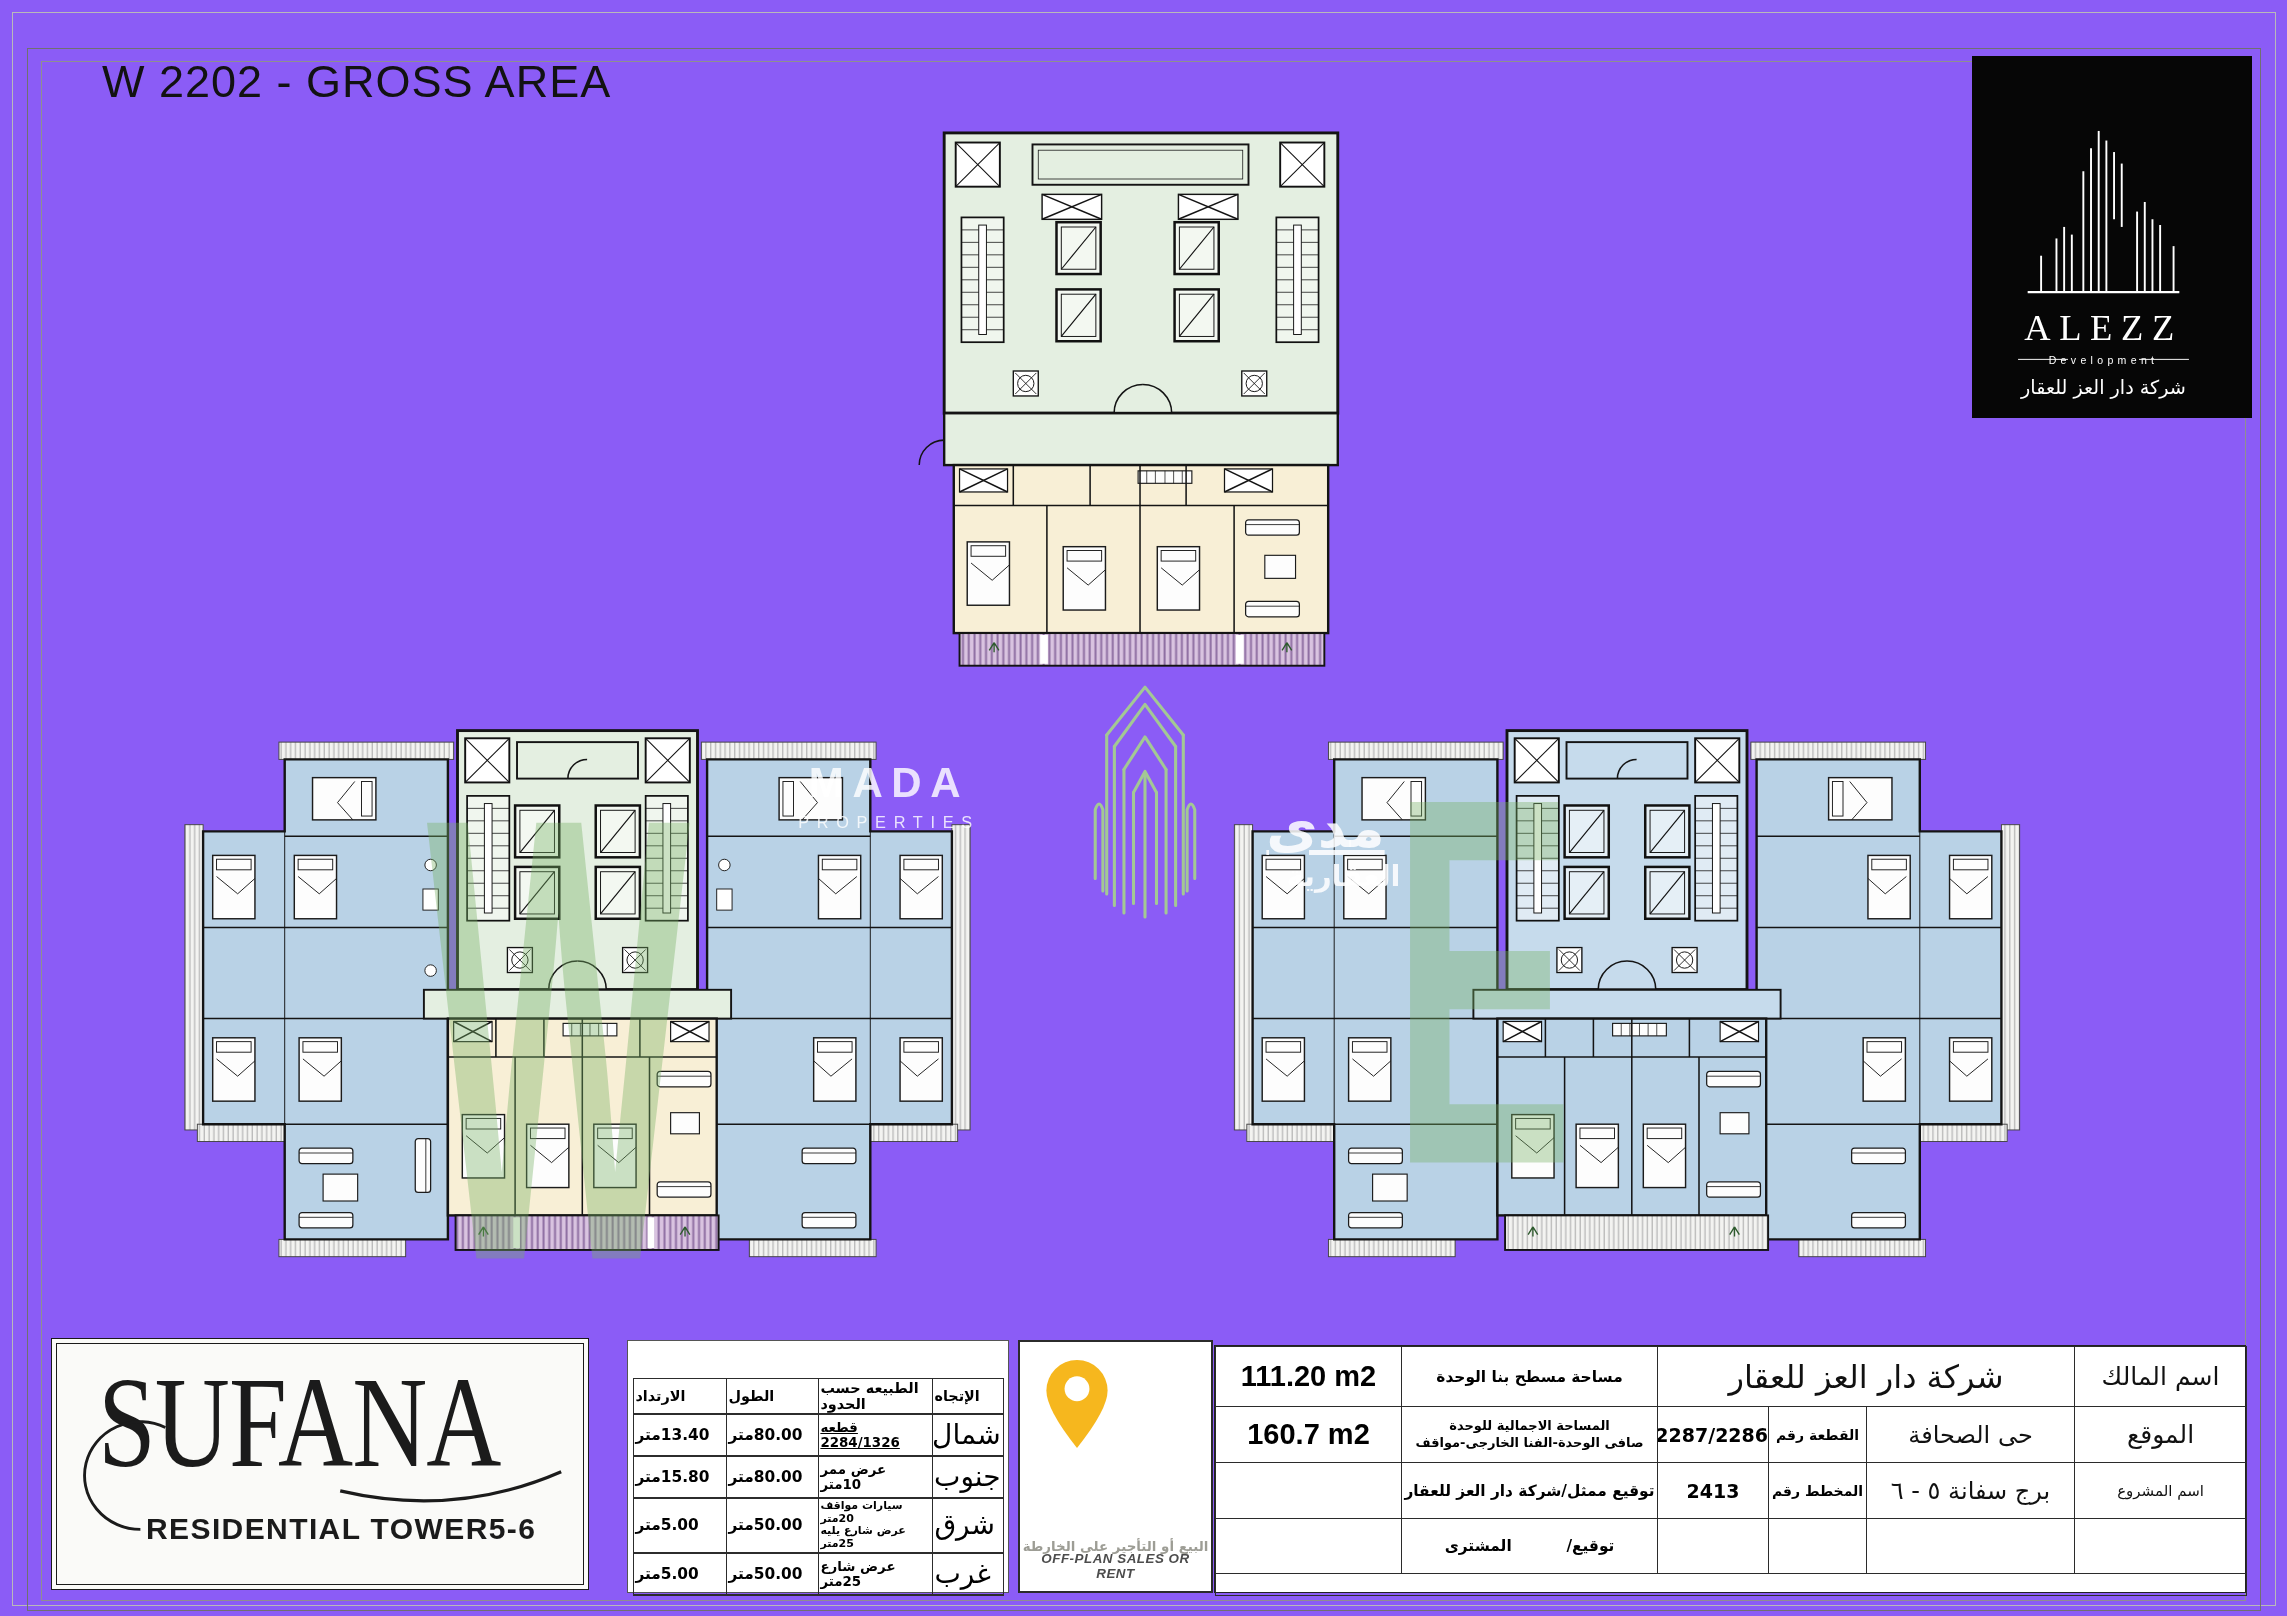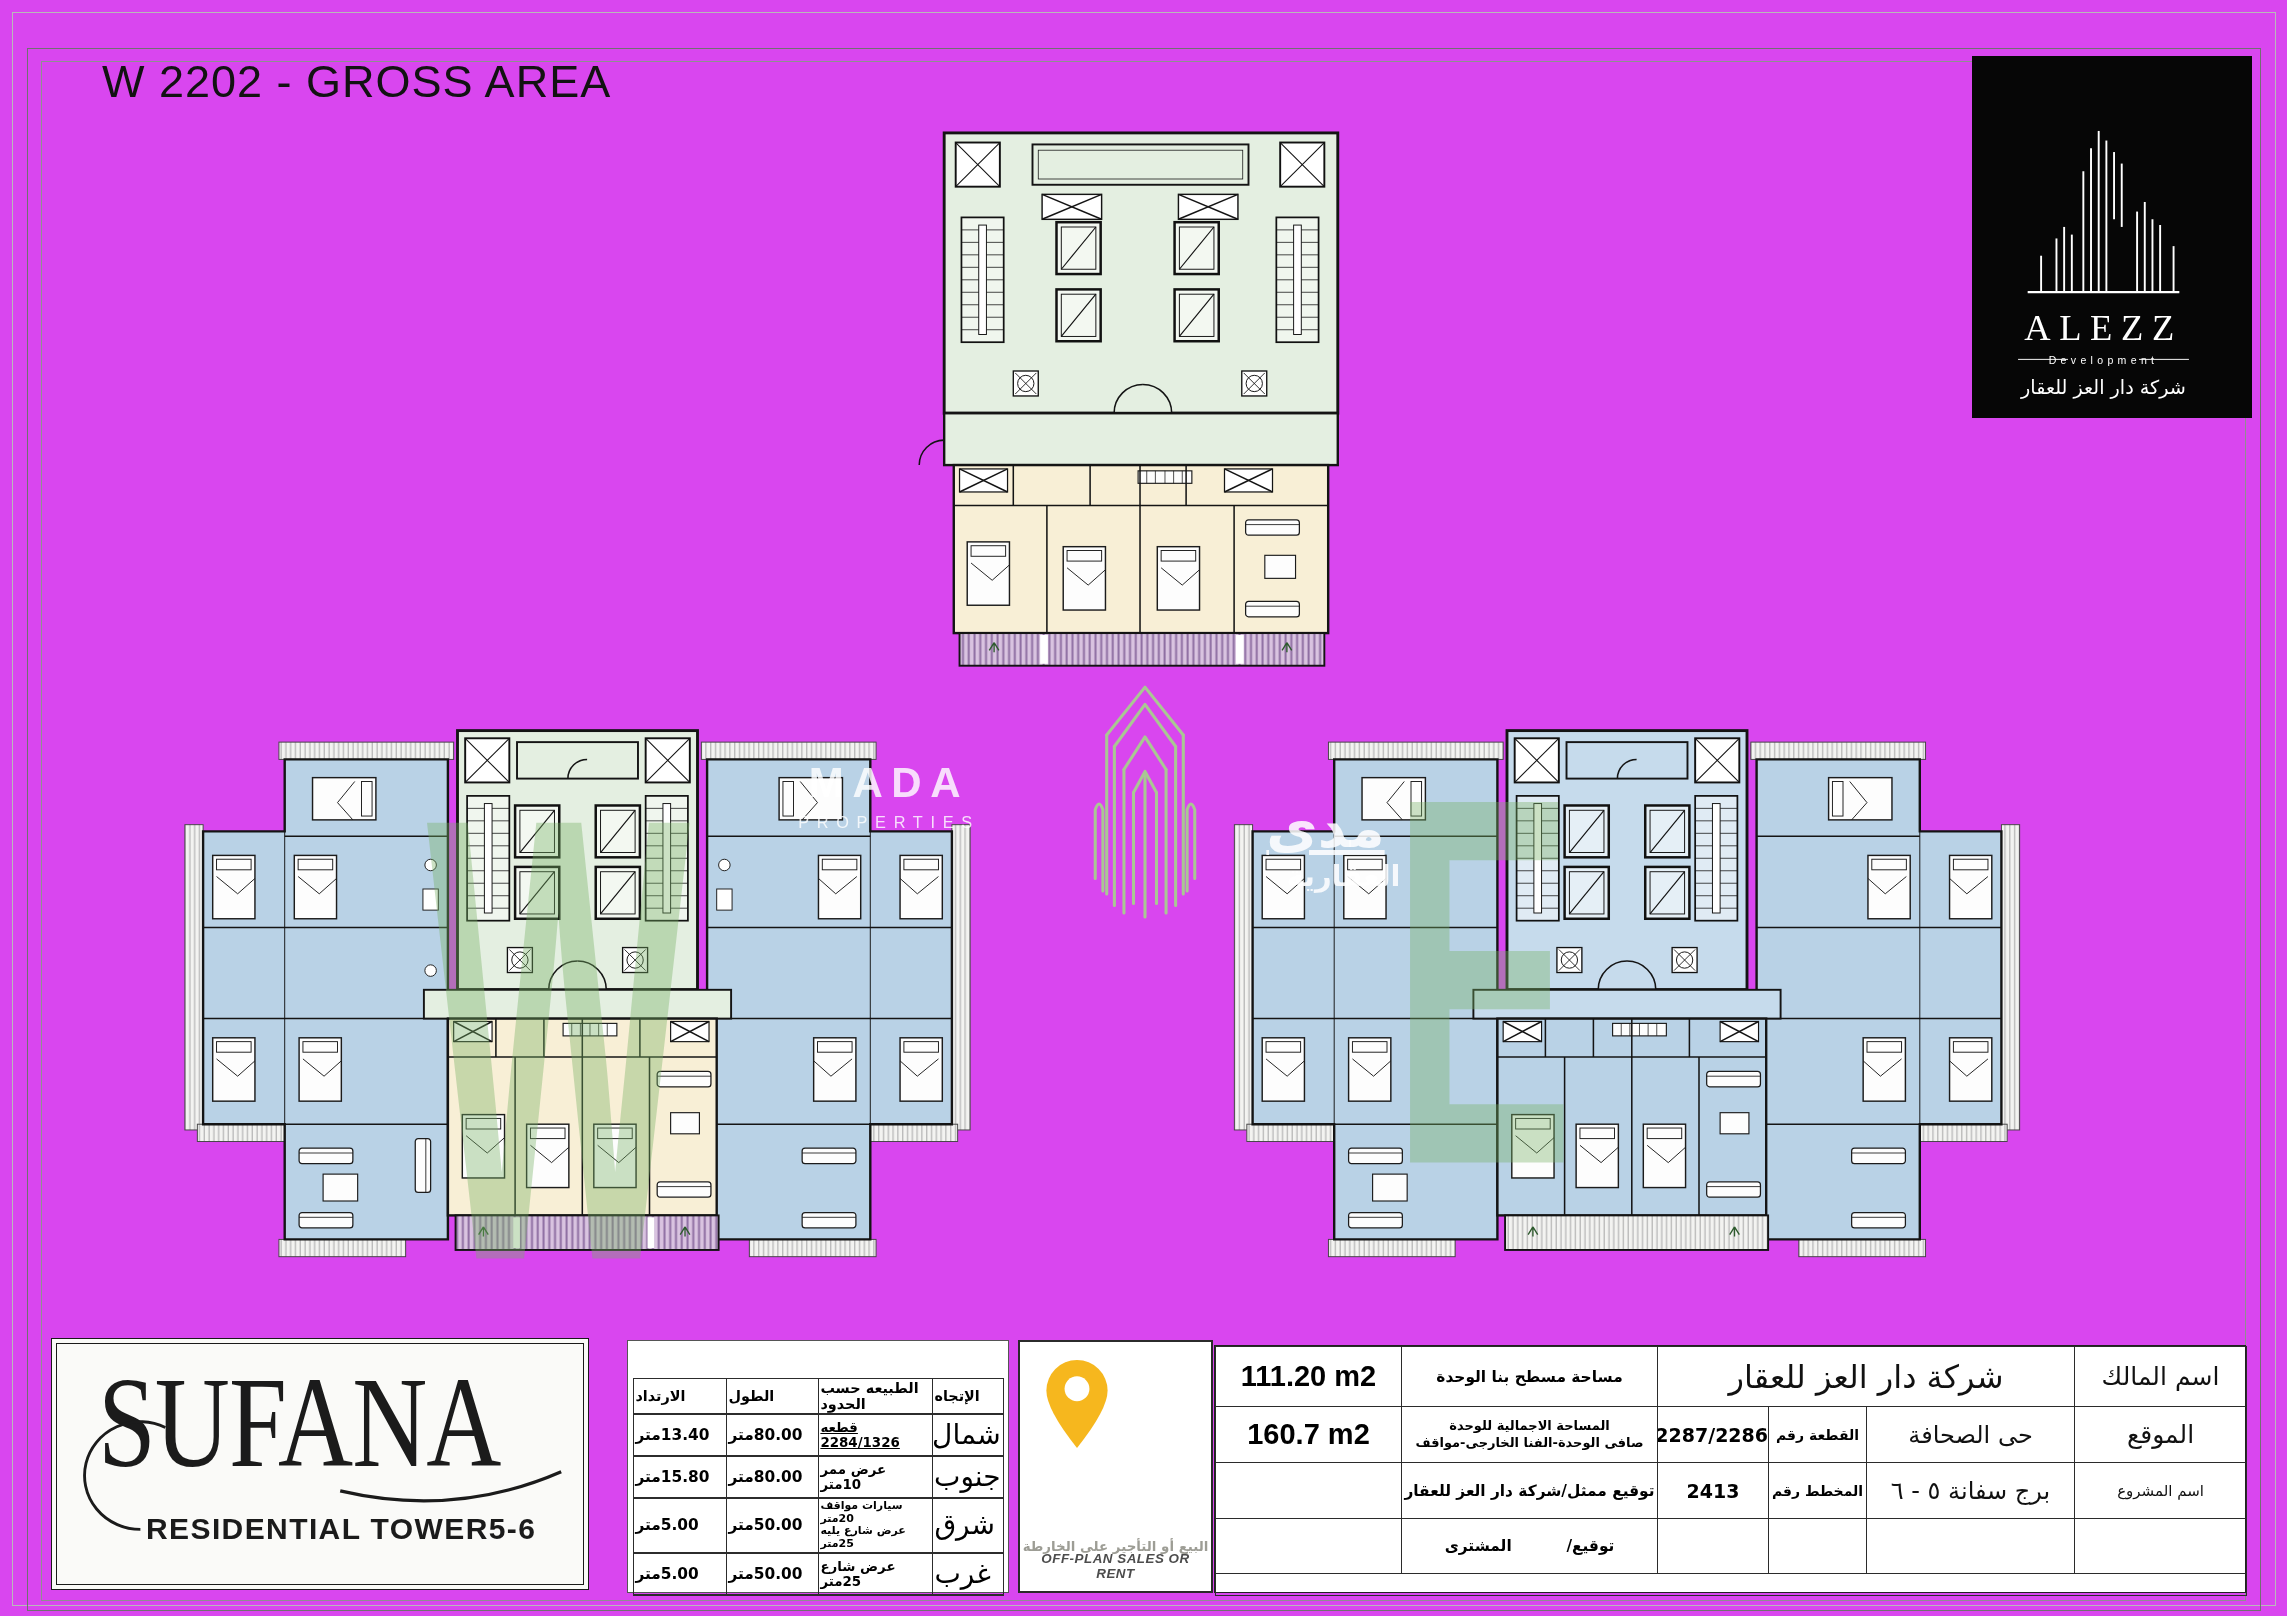--- a/index.html
+++ b/index.html
@@ -1,18 +1,18 @@
 <!DOCTYPE html>
 <html><head>
 <meta charset="utf-8">
 <style>
   * { box-sizing: border-box; margin:0; padding:0; }
   html,body { width:2287px; height:1617px; background:#fff; overflow:hidden;
               font-family:"Liberation Sans", sans-serif; }
-  .page { position:relative; width:2287px; height:1617px; background:#d946ef; }
+  .page { position:relative; width:2287px; height:1617px; background:#8b5cf6; }
 
   
   .frame-outer { position:absolute; left:11.5px; top:11.5px; width:2264px; height:1594px;
                  border:1.4px solid #b9b9b9; }
   .frame-mid   { position:absolute; left:27px; top:48px; width:2234px; height:1563px;
                  border:1.9px solid #707070; }
   .frame-inner { position:absolute; left:41px; top:61px; width:2205px; height:1540px;
                  border:1px solid #8f8f8f; }
 
   .title { position:absolute; left:102px; top:56px; font-size:45px; color:#121212;

